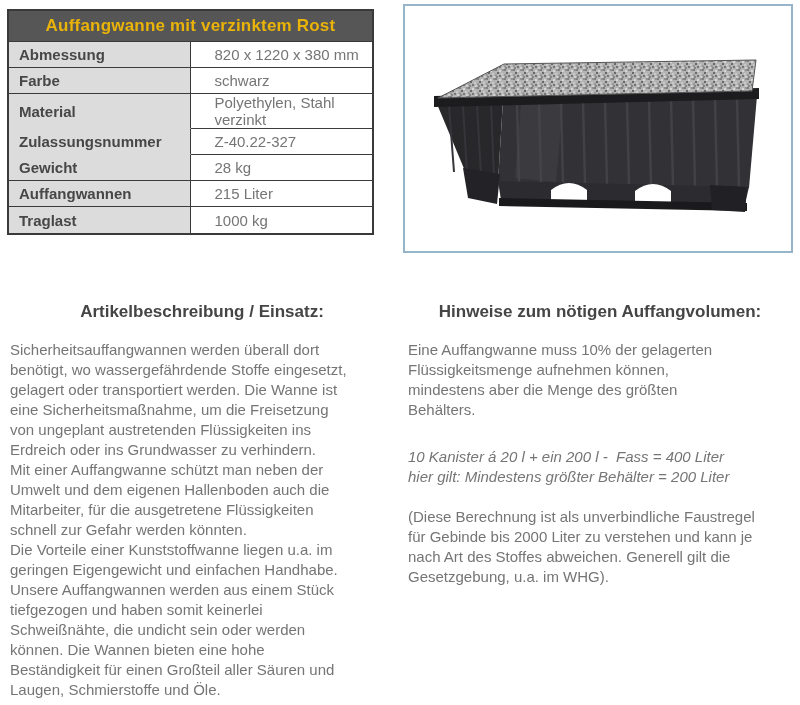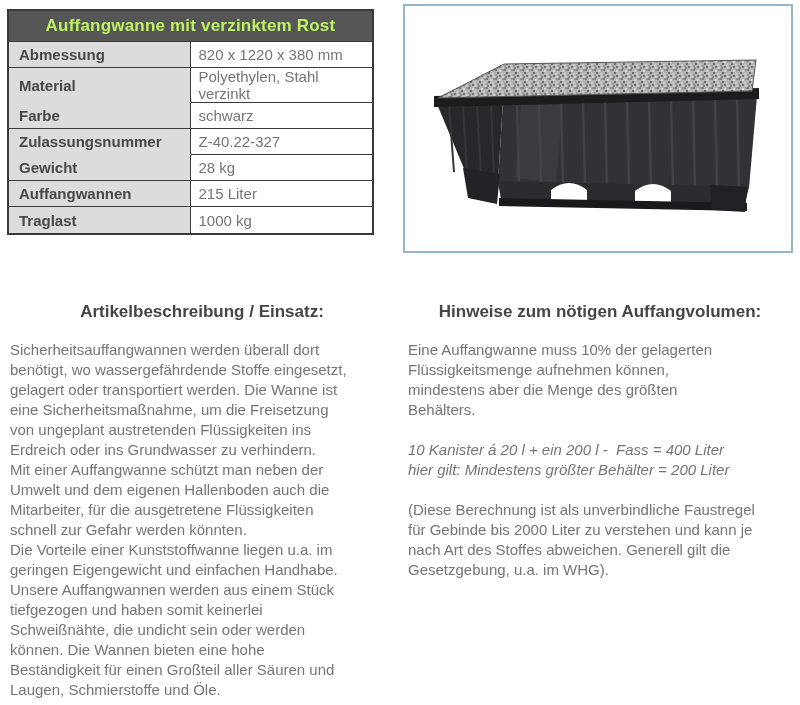--- a/index.html
+++ b/index.html
@@ -19,21 +19,21 @@
     left: 7px;
     top: 9px;
     width: 367px;
     border-collapse: separate;
     border-spacing: 0;
     border: 2px solid #3a3a3a;
     table-layout: fixed;
   }
   .spec-table th {
     background: #565656;
-    color: #bef264;
+    color: #eab308;
     font-size: 17px;
     font-weight: bold;
     height: 31px;
     text-align: center;
     vertical-align: middle;
     border-bottom: 1px solid #3a3a3a;
     letter-spacing: 0.2px;
   }
   .spec-table td {
     height: 26px;
@@ -47,21 +47,21 @@
     background: #dcdcdc;
     color: #474747;
     font-weight: bold;
     padding-left: 10px;
     border-right: 1px solid #3a3a3a;
   }
   .spec-table td.label.merged { border-bottom-color: #dcdcdc; }
   .spec-table td.value {
     background: #ffffff;
     color: #757575;
-    padding-left: 8px;
+    padding-left: 24px;
   }
 
   
   .image-frame {
     position: absolute;
     left: 403px;
     top: 4px;
     width: 390px;
     height: 249px;
     border: 2px solid #96b4ca;
@@ -81,21 +81,21 @@
     font-weight: bold;
     color: #454545;
     margin: 0 0 18px 0;
     text-align: center;
   }
   .body-text {
     font-size: 15px;
     line-height: 20px;
     color: #757575;
     white-space: pre-wrap;
-    margin: 0 0 20px 0;
+    margin: 0 0 27px 0;
   }
   .example-title {
     font-size: 15px;
     line-height: 20px;
     color: #757575;
     font-style: italic;
     text-decoration: underline;
     margin: 0;
   }
   .example-text {
@@ -117,26 +117,26 @@
       <tr>
         <th colspan="2">Auffangwanne mit verzinktem Rost</th>
       </tr>
     </thead>
     <tbody>
       <tr>
         <td class="label">Abmessung</td>
         <td class="value">820 x 1220 x 380 mm</td>
       </tr>
       <tr>
+        <td class="label">Farbe</td>
+        <td class="value">schwarz</td>
+      </tr>
+      <tr>
         <td class="label merged">Material</td>
         <td class="value">Polyethylen, Stahl verzinkt</td>
-      </tr>
-      <tr>
-        <td class="label">Farbe</td>
-        <td class="value">schwarz</td>
       </tr>
       <tr>
         <td class="label merged">Zulassungsnummer</td>
         <td class="value">Z-40.22-327</td>
       </tr>
       <tr>
         <td class="label">Gewicht</td>
         <td class="value">28 kg</td>
       </tr>
       <tr>

